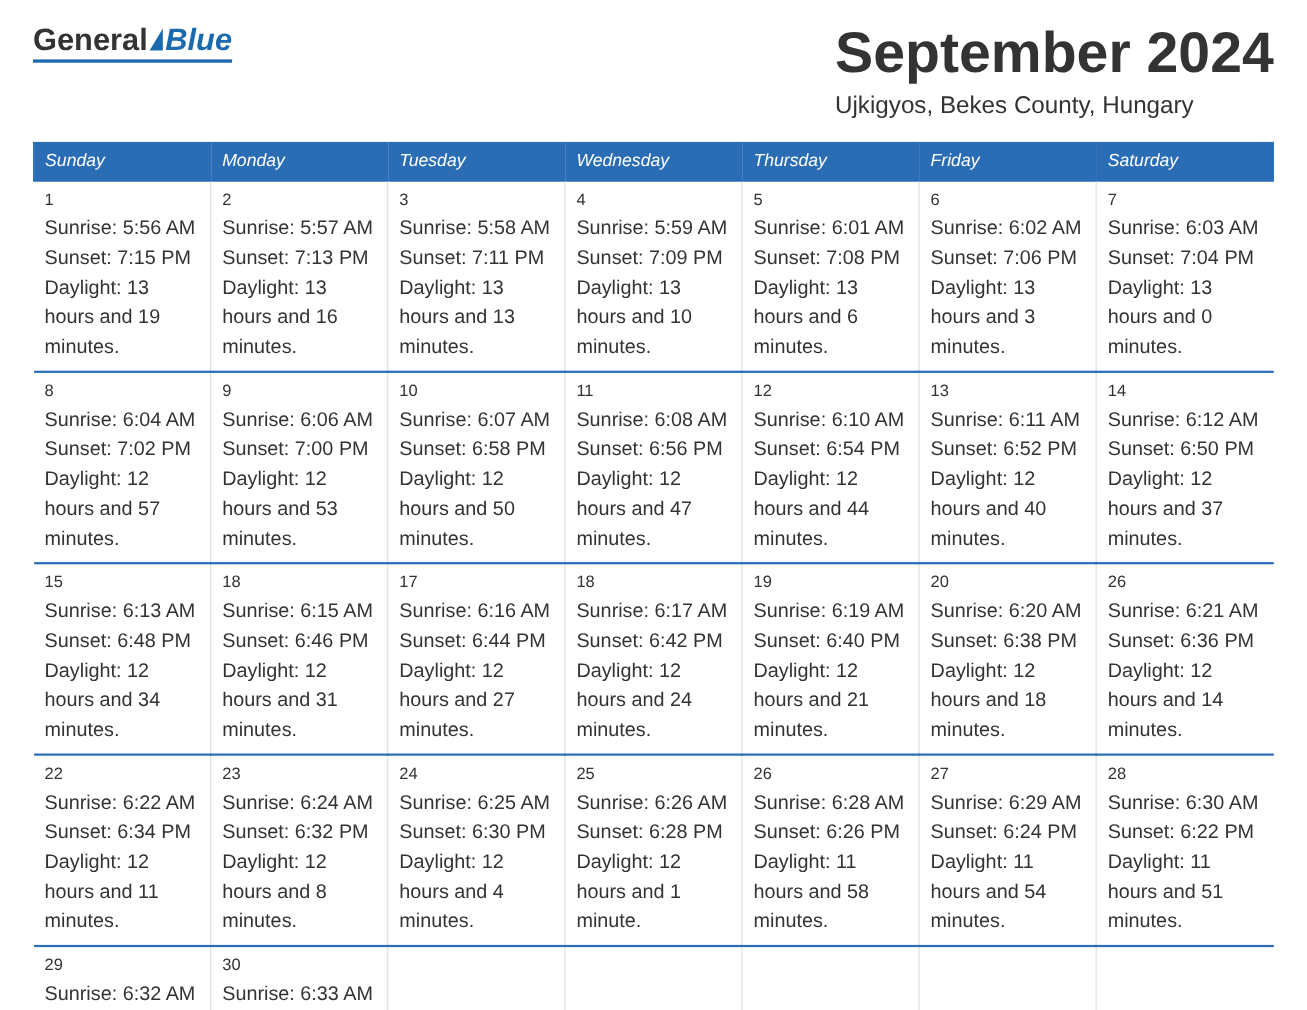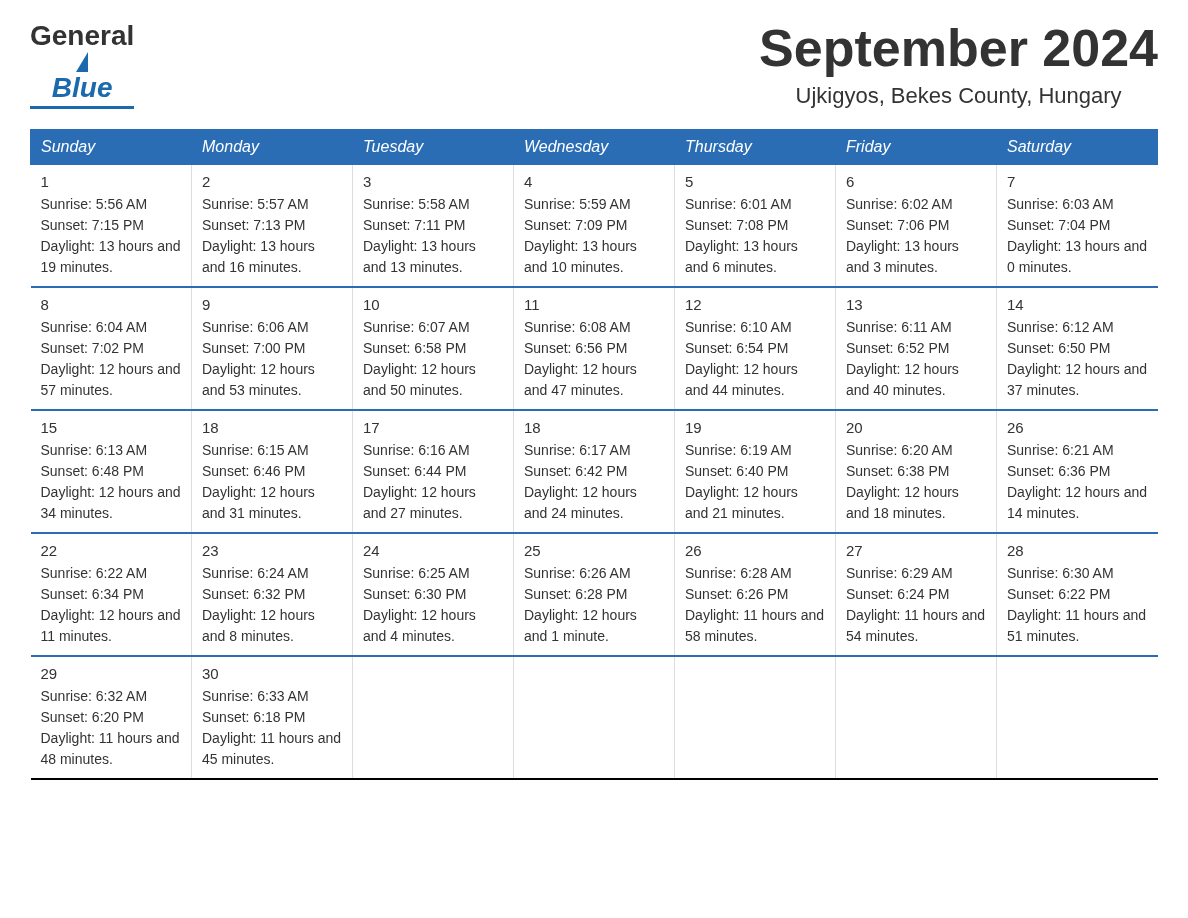--- a/index.html
+++ b/index.html
@@ -20,42 +20,41 @@
       display: flex;
       flex-direction: column;
       align-items: flex-start;
     }
     .logo-text {
       display: flex;
       align-items: center;
       font-size: 28px;
       font-weight: bold;
       color: #333;
-      flex-direction: column;
     }
     .logo-general { color: #333; }
     .logo-blue { color: #1a6aad; font-style: italic; }
     .logo-triangle {
       width: 0;
       height: 0;
       border-left: 12px solid transparent;
       border-right: 0px solid transparent;
       border-bottom: 20px solid #1a6aad;
       margin-left: 2px;
       margin-right: 2px;
       display: inline-block;
     }
     .logo-underline {
       height: 3px;
       background: #1a6aad;
       width: 100%;
       margin-top: 2px;
     }
     .title-area {
-      text-align: center;
+      text-align: left;
     }
     .main-title {
       font-size: 52px;
       font-weight: bold;
       color: #333;
       line-height: 1.1;
     }
     .subtitle {
       font-size: 22px;
       color: #333;
@@ -91,21 +90,21 @@
       min-height: 80px;
     }
     tbody td:first-child { border-left: none; }
     tbody td:last-child { border-right: none; }
     .day-number {
       font-size: 15px;
       font-weight: normal;
       margin-bottom: 4px;
     }
     .day-info {
-      font-size: 14px;
+      font-size: 18px;
       line-height: 1.5;
       color: #333;
     }
     tbody tr:last-child {
       border-bottom: 2px solid #000000;
     }
   </style>
 </head>
 <body>
 

